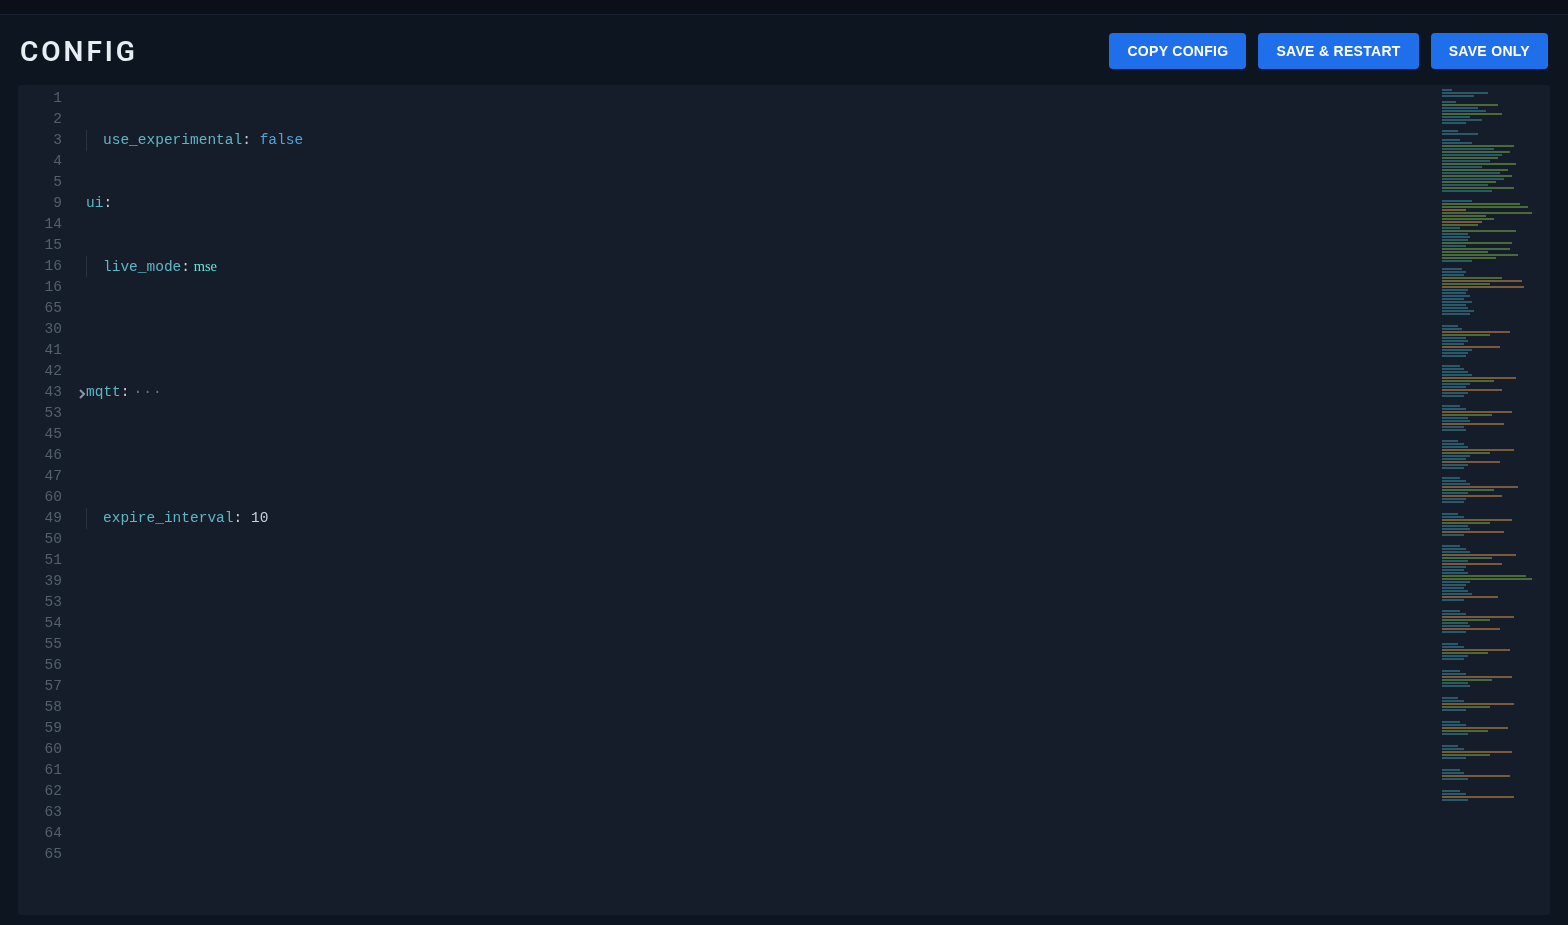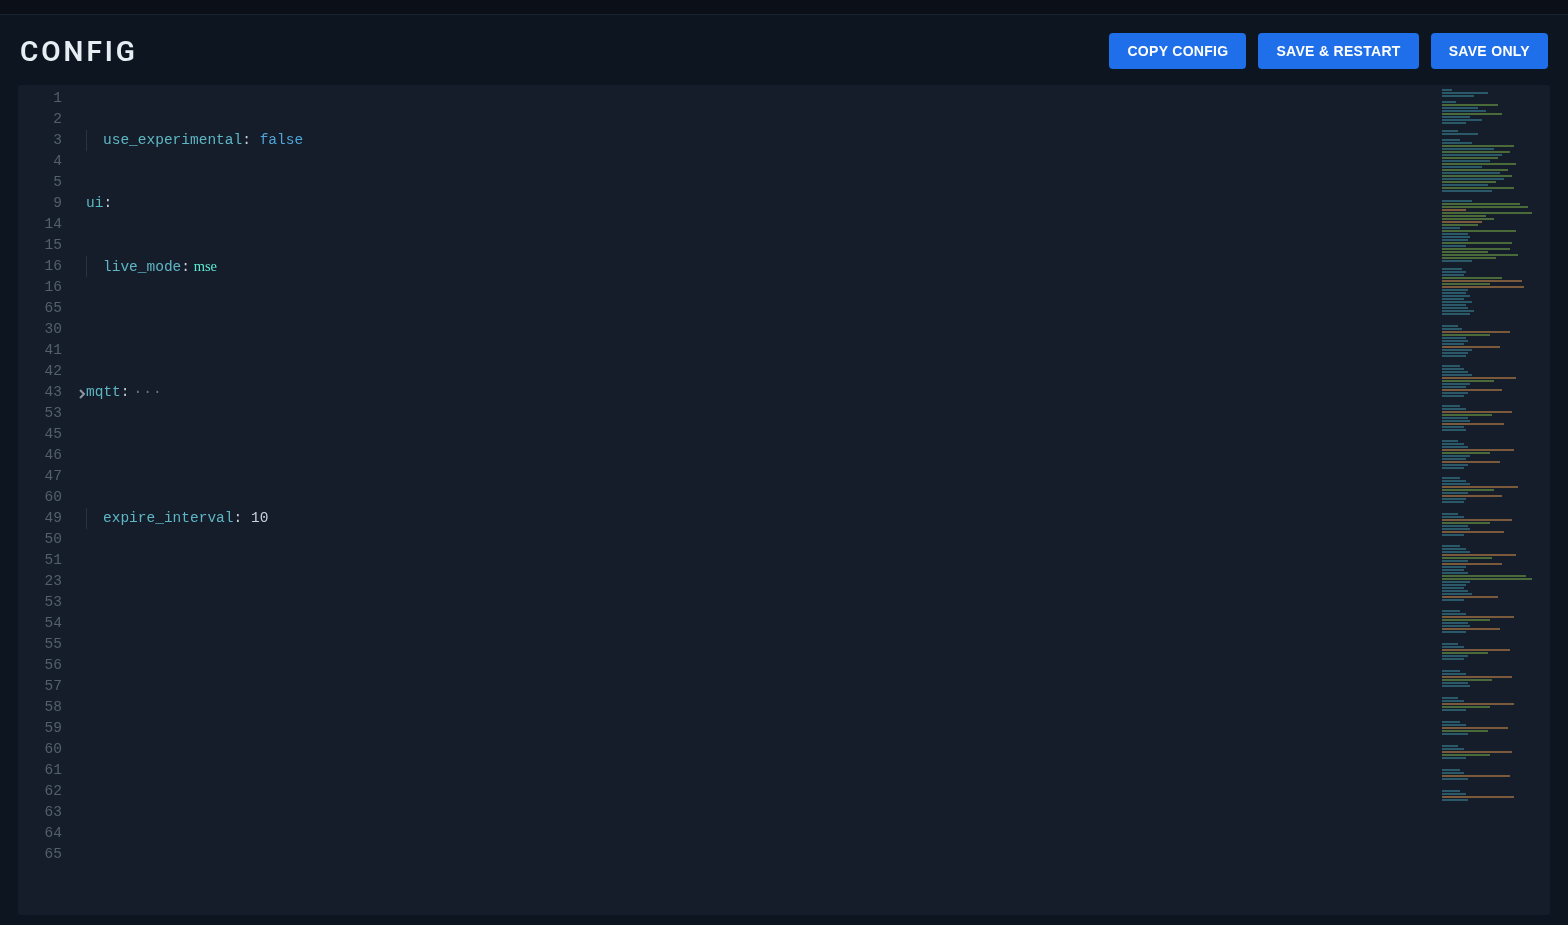--- a/index.html
+++ b/index.html
@@ -155,21 +155,21 @@
     <div class="ln">42</div>
     <div class="ln">43</div>
     <div class="ln">53</div>
     <div class="ln">45</div>
     <div class="ln">46</div>
     <div class="ln">47</div>
     <div class="ln">60</div>
     <div class="ln">49</div>
     <div class="ln">50</div>
     <div class="ln">51</div>
-    <div class="ln">23</div>
+    <div class="ln">39</div>
     <div class="ln">53</div>
     <div class="ln">54</div>
     <div class="ln">55</div>
     <div class="ln">56</div>
     <div class="ln">57</div>
     <div class="ln">58</div>
     <div class="ln">59</div>
     <div class="ln">60</div>
     <div class="ln">61</div>
     <div class="ln">62</div>

